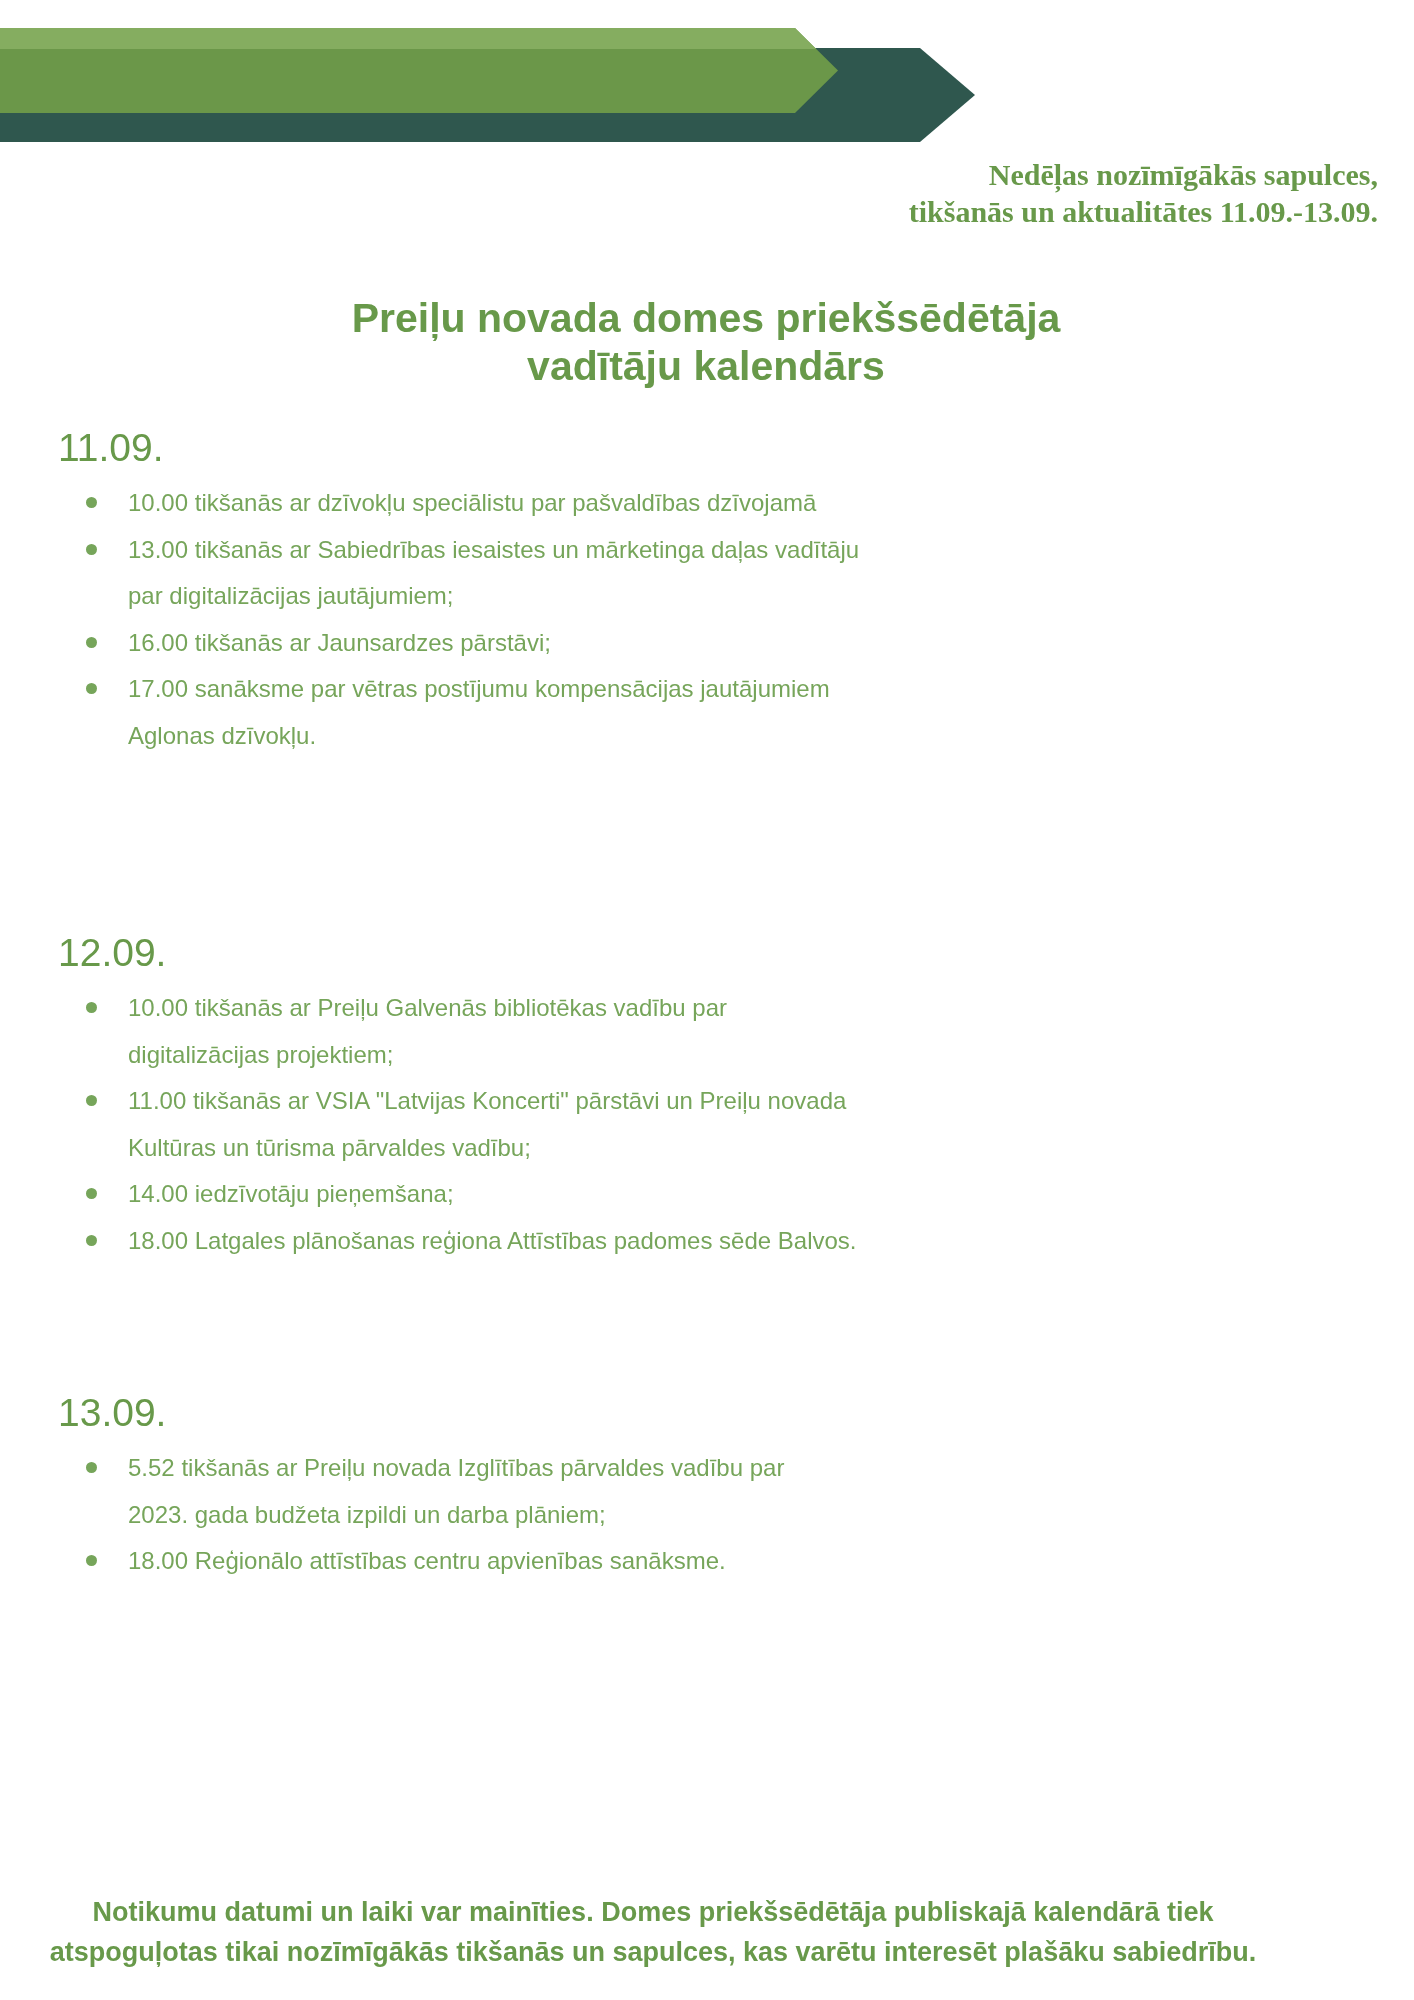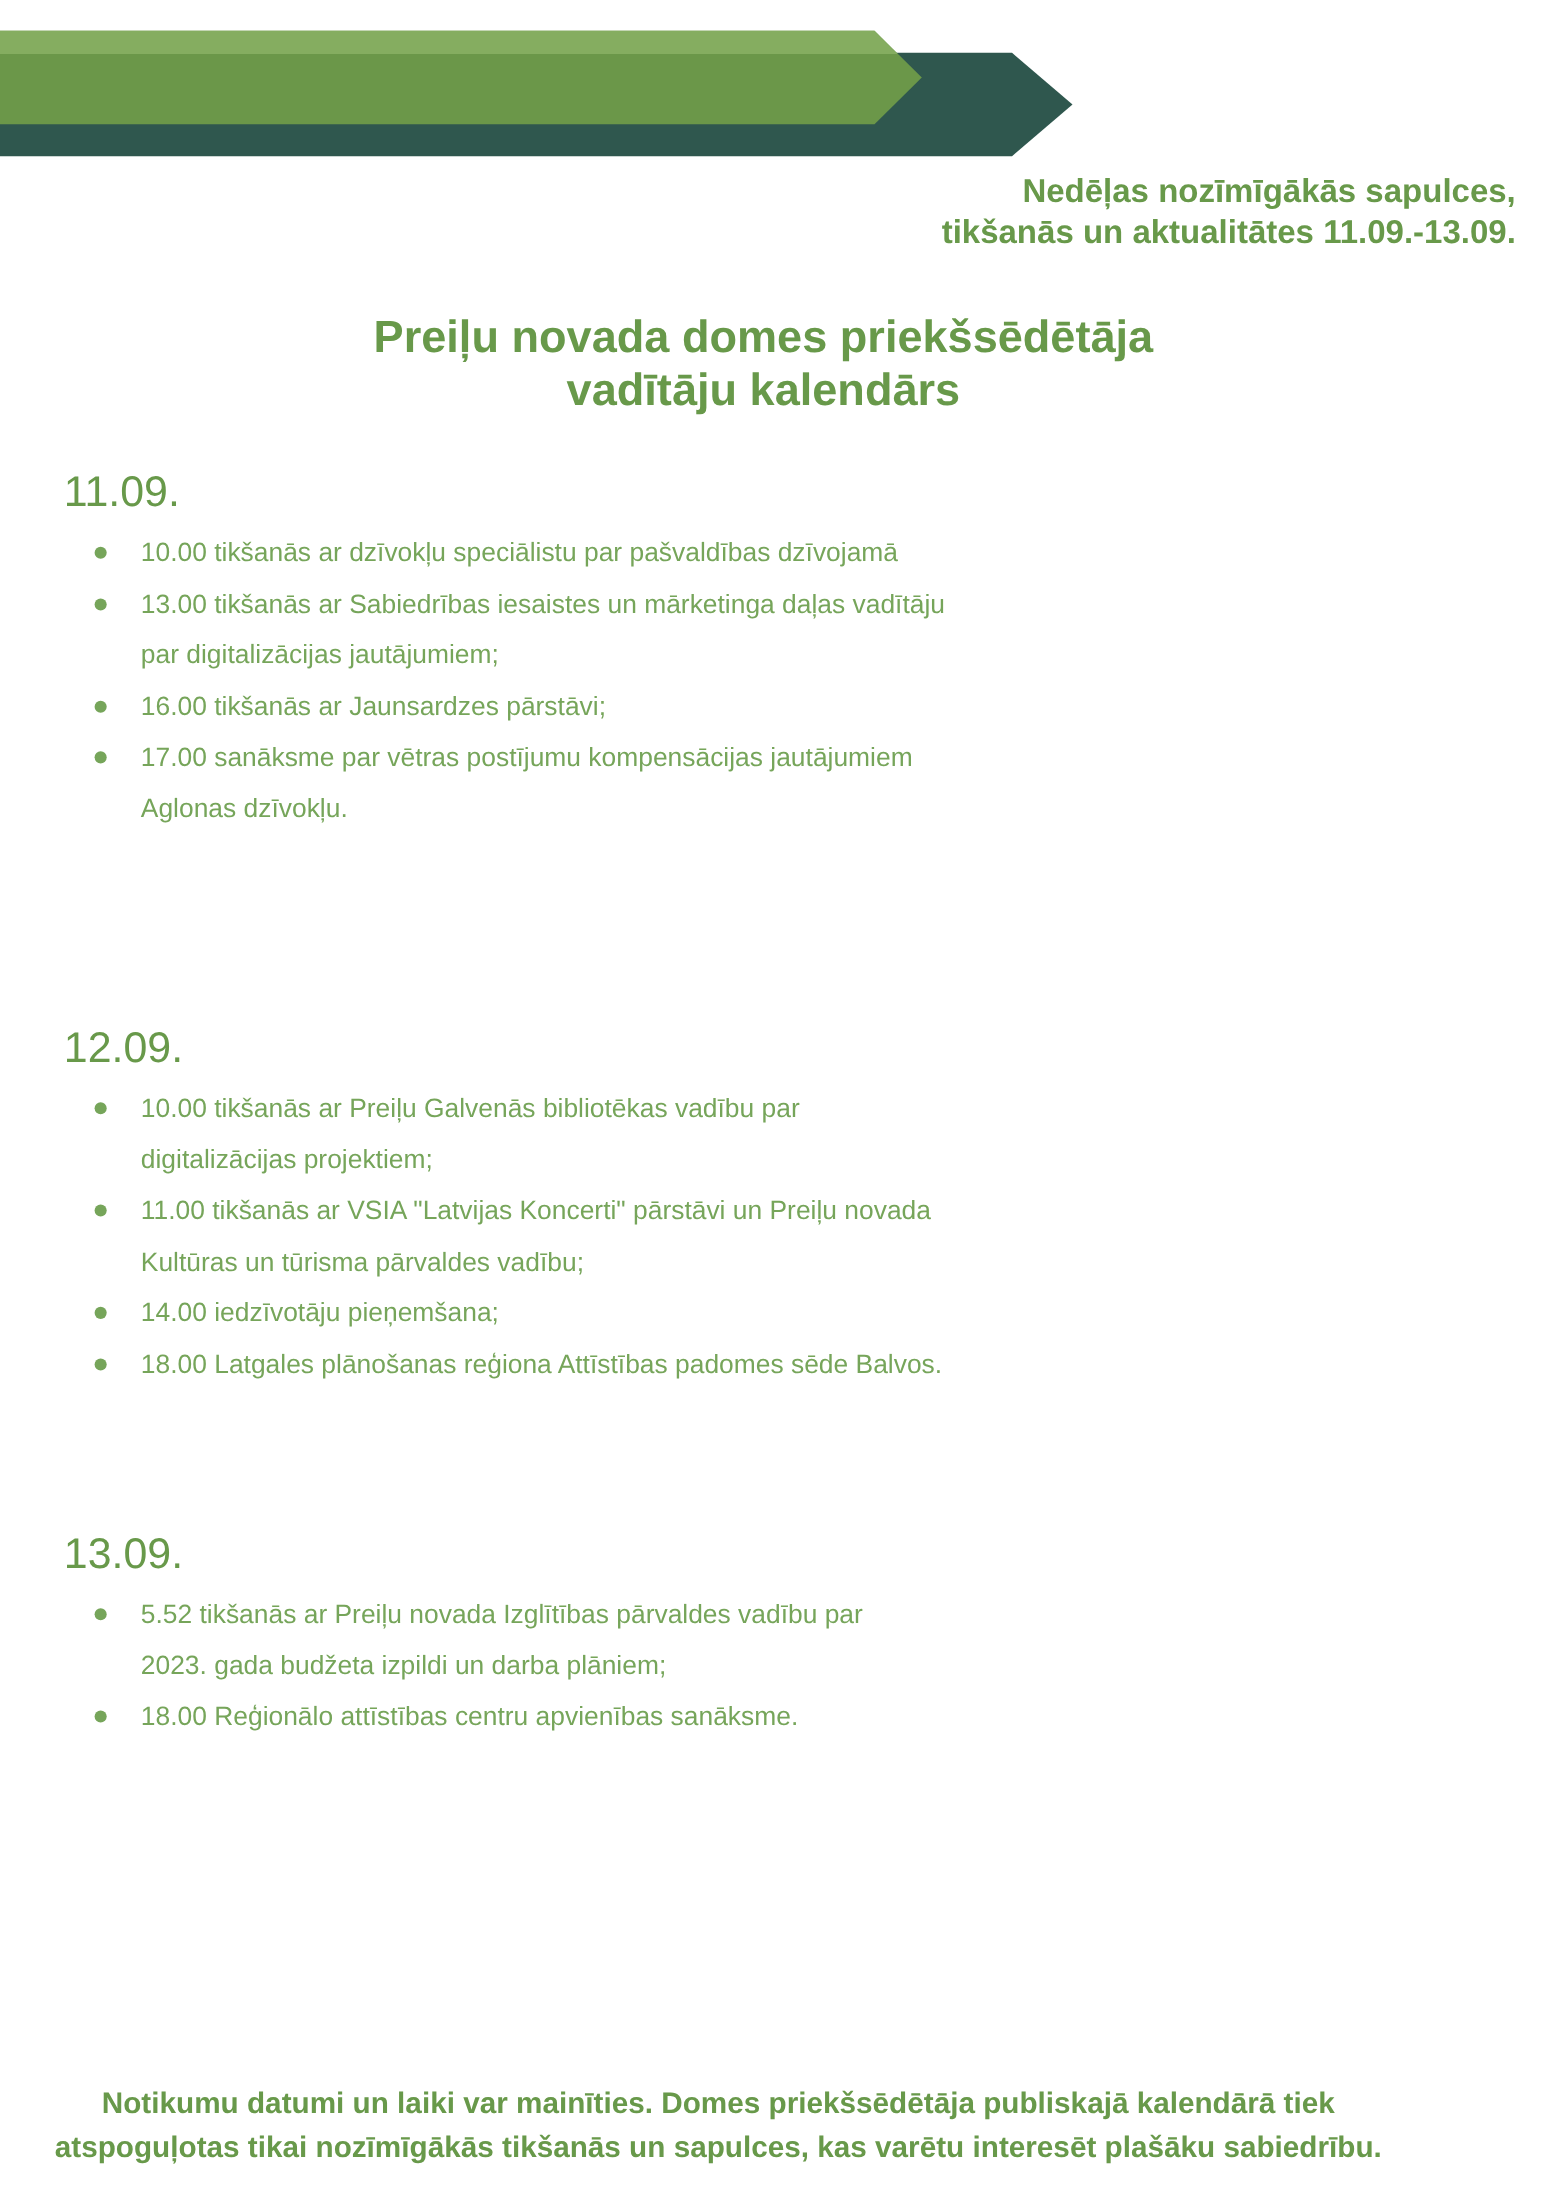--- a/index.html
+++ b/index.html
@@ -23,20 +23,21 @@
   }
   .header-note {
     position: absolute;
     top: 156px;
     right: 36px;
     text-align: right;
     font-size: 30px;
     line-height: 37px;
     font-weight: bold;
     color: var(--heading_green, #68994a);
+    font-family: Liberation Serif, serif;
   }
   .title {
     position: absolute;
     top: 278px;
     left: 0;
     width: 1380px;
     text-align: center;
     font-size: 41px;
     line-height: 48px;
     font-weight: bold;
@@ -101,21 +102,21 @@
     <polygon points="0,48 920,48 975,95 920,142 0,142" fill="#2f574e"></polygon>
     <polygon points="0,28 795,28 838,70.5 795,113 0,113" fill="#6b9749"></polygon>
     <polygon points="0,28 795,28 816,49 0,49" fill="#85ad60"></polygon>
   </svg>
 
   <div class="header-note">
     <span class="ln-h" style="display:block">Nedēļas nozīmīgākās sapulces,</span>
     <span class="ln-h" style="display:block">tikšanās un aktualitātes 11.09.-13.09.</span>
   </div>
 
-  <h1 class="title" style="margin:4px">
+  <h1 class="title" style="margin:16px">
     <span style="display:block">Preiļu novada domes priekšsēdētāja</span>
     <span style="display:block">vadītāju kalendārs</span>
   </h1>
 
   <section class="day" style="top:424px">
     <h2>11.09.</h2>
     <ul>
       <li>
         <span class="ln">10.00 tikšanās ar dzīvokļu speciālistu par pašvaldības dzīvojamā</span>
       </li>

